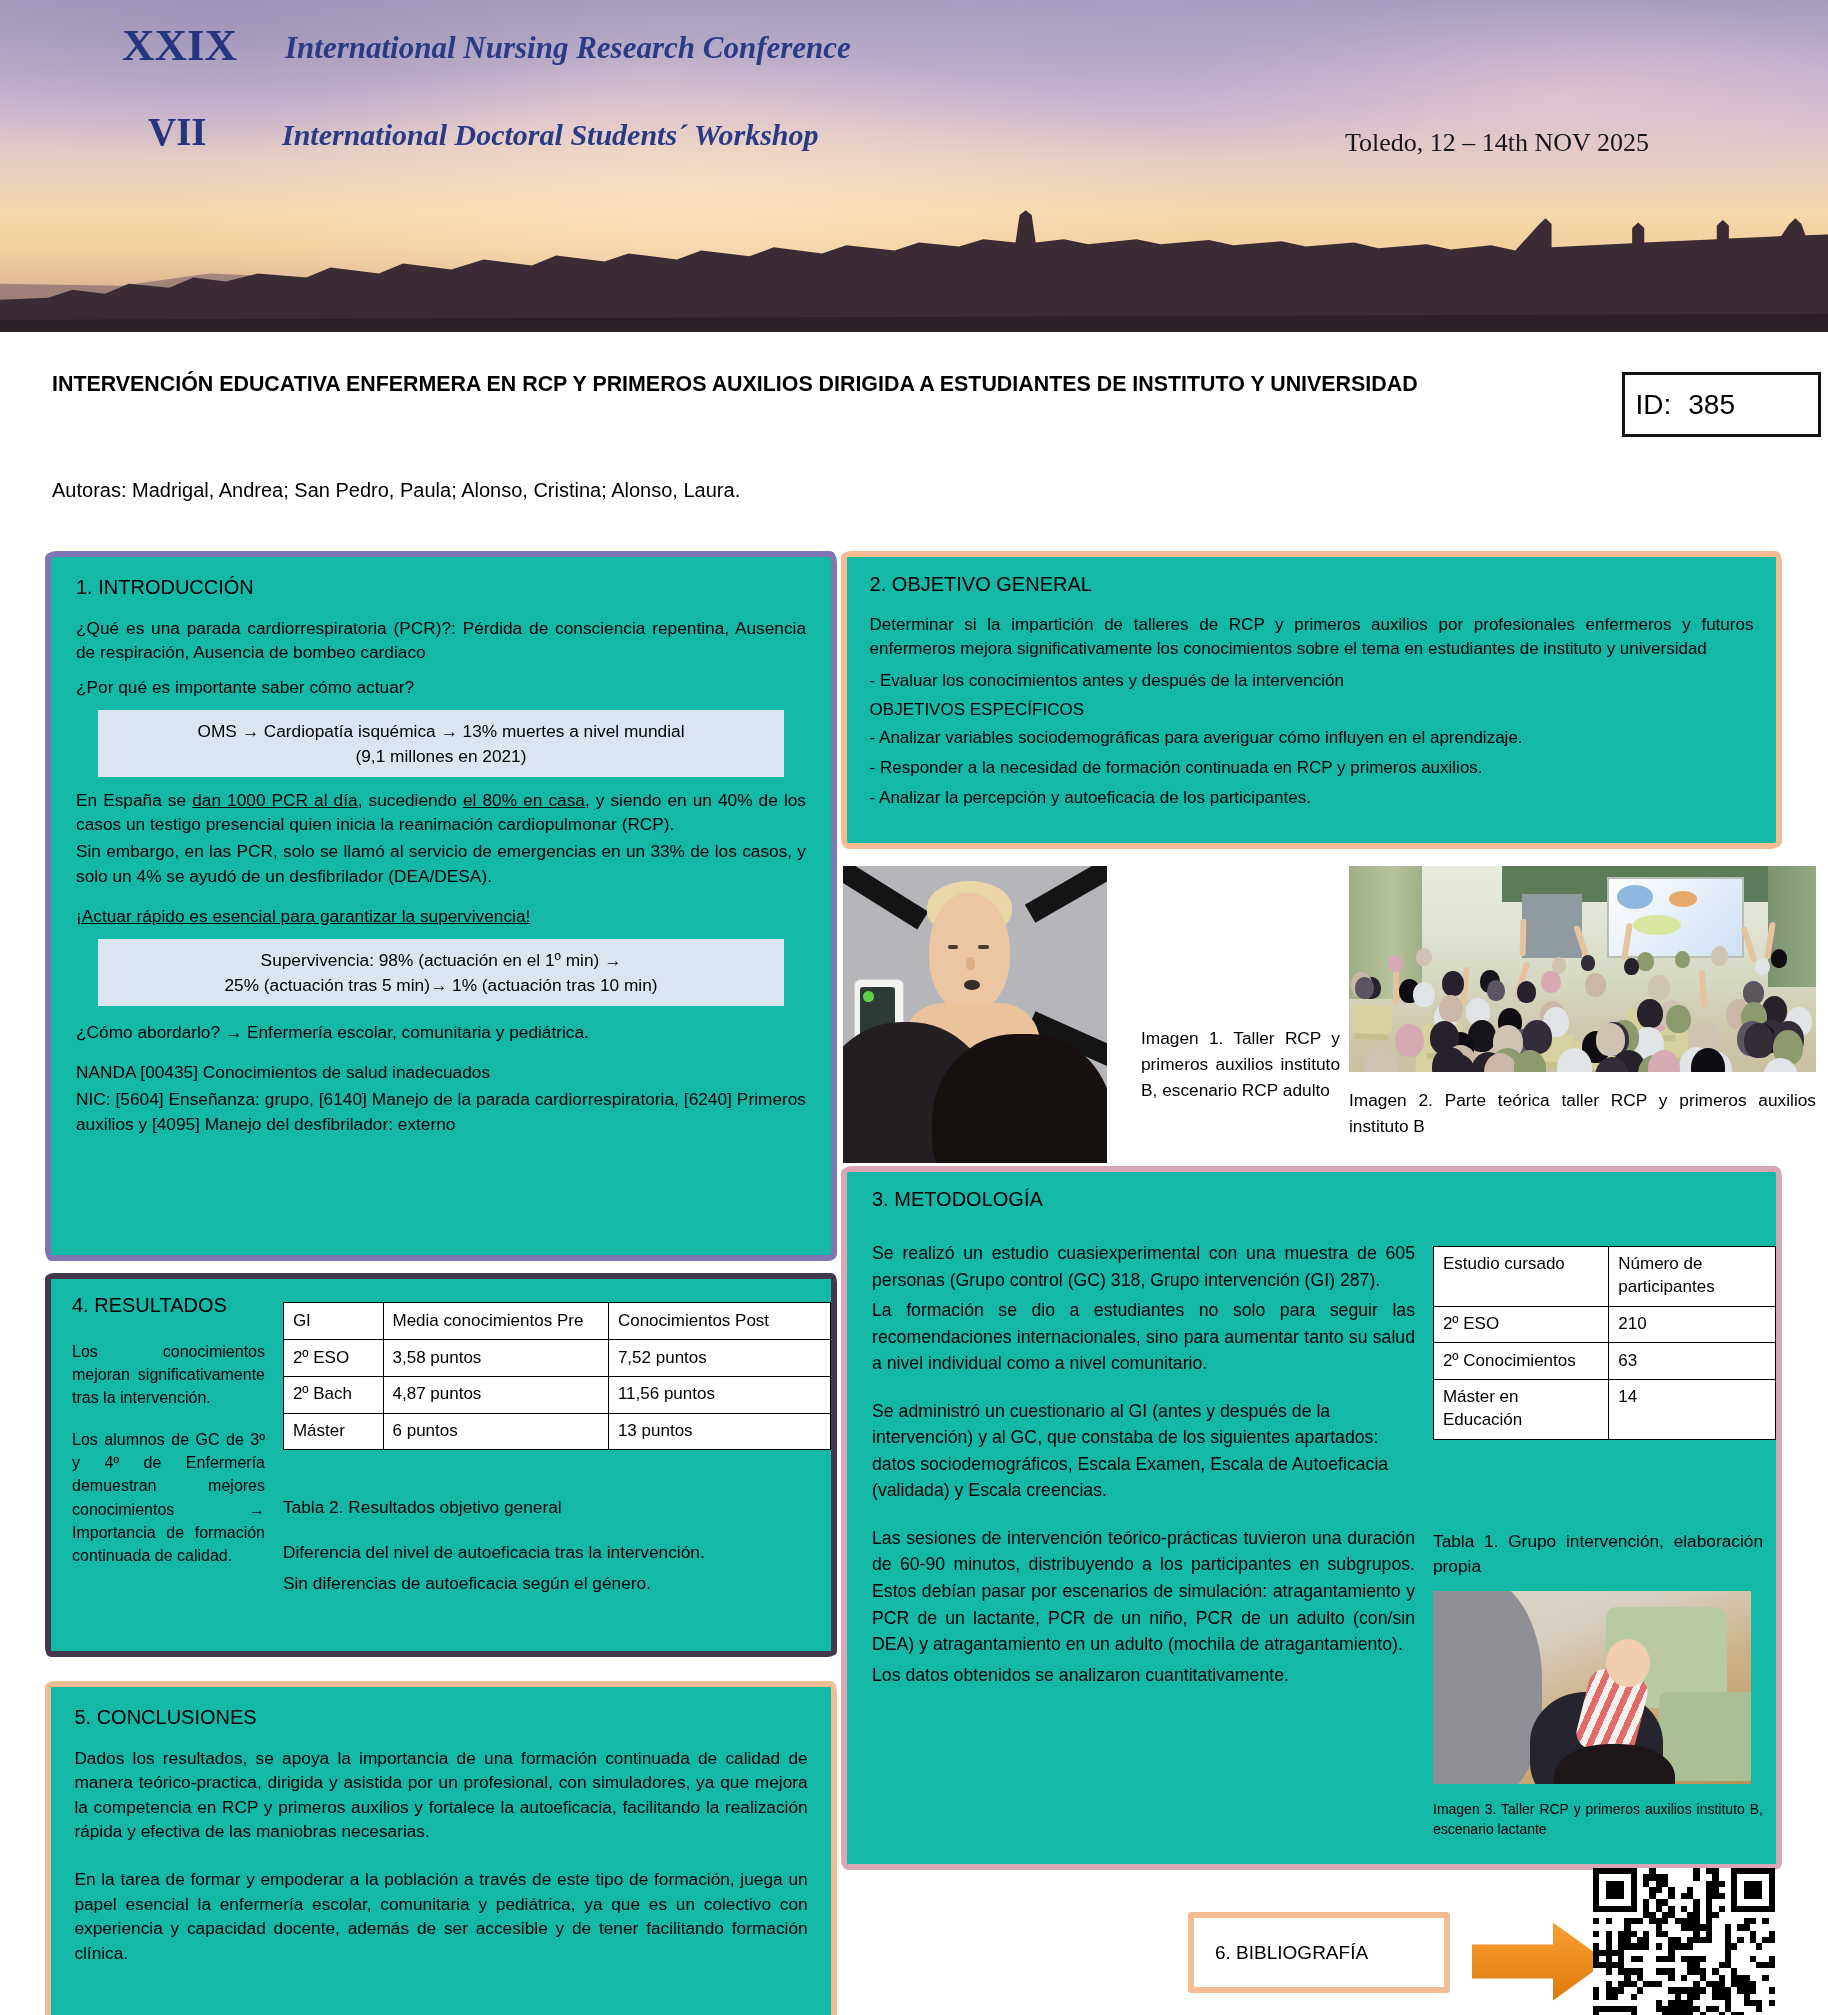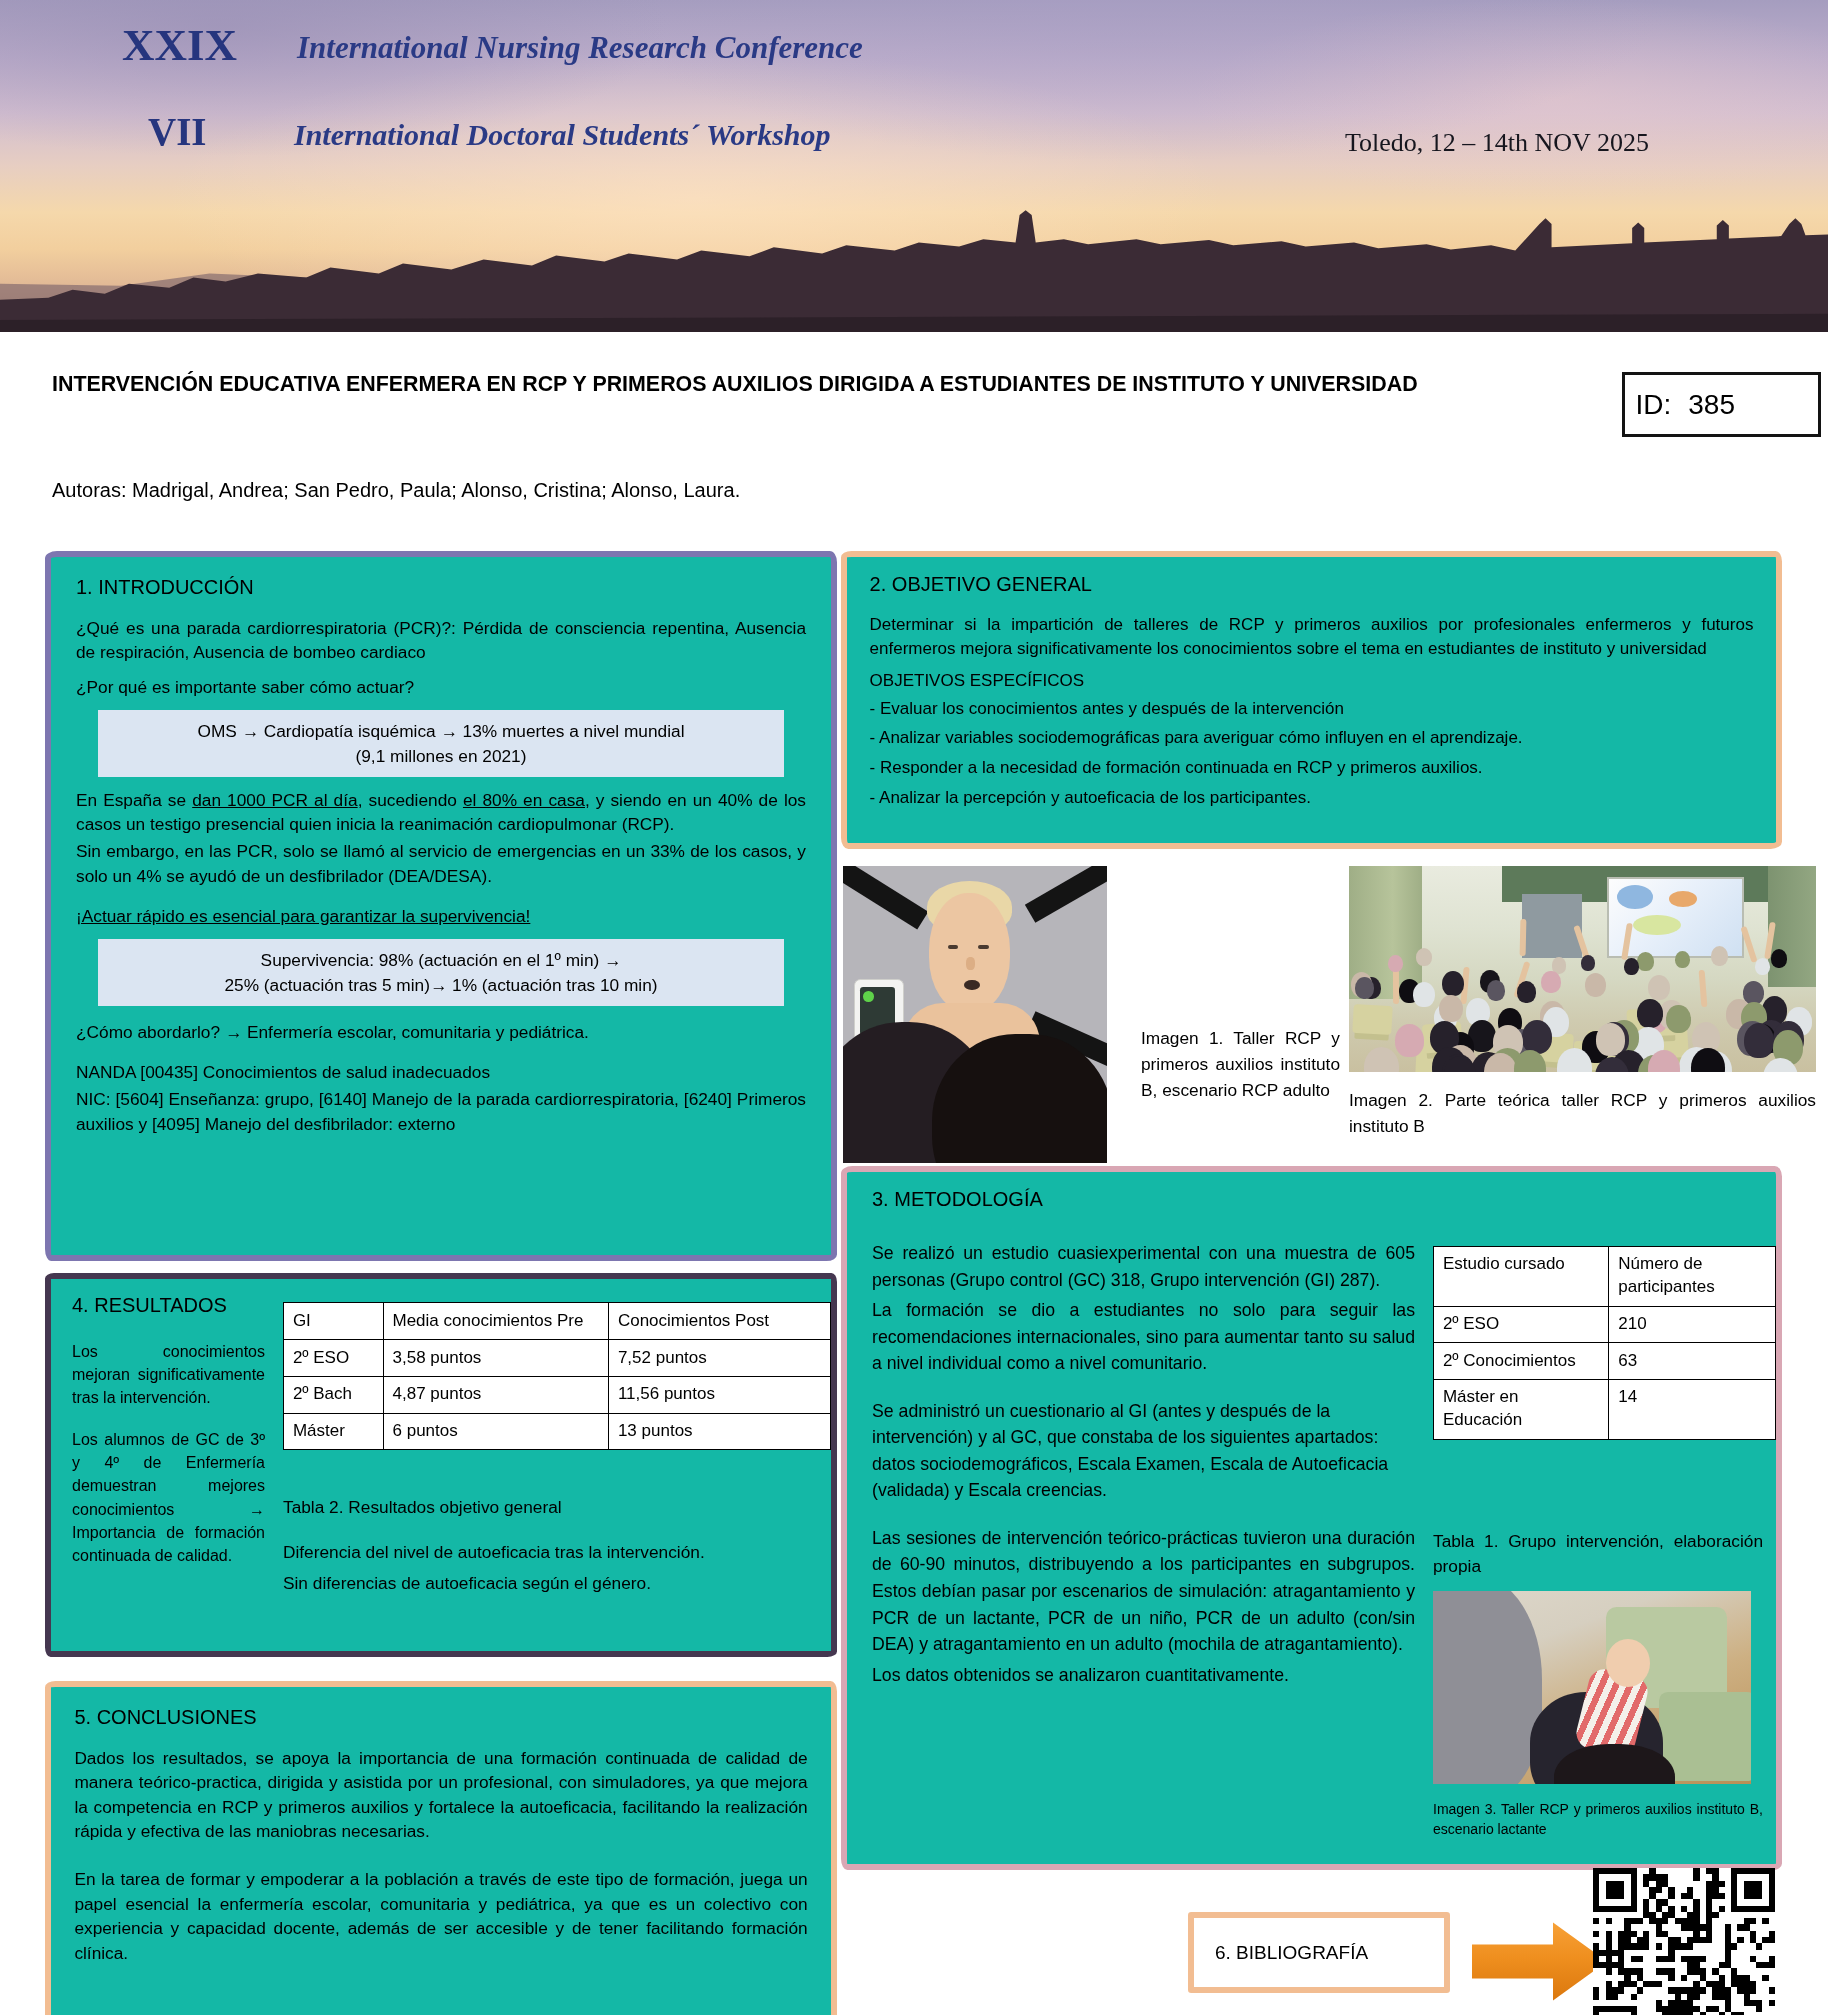--- a/index.html
+++ b/index.html
@@ -10,21 +10,21 @@
   #header{position:absolute;left:0;top:0;width:1828px;height:332px;overflow:hidden;
     background:
       radial-gradient(725px 210px at 12% 8%,  rgba(150,140,178,.55), transparent 62%),
       radial-gradient(887px 258px at 62% 2%,  rgba(168,158,196,.50), transparent 60%),
       radial-gradient(806px 226px at 38% 60%, rgba(255,228,198,.60), transparent 66%),
       radial-gradient(605px 169px at 85% 30%, rgba(238,205,205,.45), transparent 60%),
       linear-gradient(180deg,#a59dbf 0%,#bdaecb 18%,#d2bed0 34%,#e7cec2 50%,#f5d8ab 64%,#f2cf9e 75%,#e0b795 87%,#cda083 100%);}
   #skyline{position:absolute;left:0;bottom:0;width:1828px;height:133px;}
   .hdr-txt{position:absolute;font-family:"Liberation Serif",serif;white-space:nowrap;}
   .hdr-num{font-weight:bold;color:#26357e;}
-  .hdr-name{font-style:italic;font-weight:600;color:#2a3a85;margin-left:12px;}
+  .hdr-name{font-style:italic;font-weight:600;color:#2a3a85;}
   #hdr-num1{left:122px;top:18.5px;font-size:45px;}
   #hdr-t1{left:285px;top:30px;font-size:31px;}
   #hdr-num2{left:148px;top:109px;font-size:39px;}
   #hdr-t2{left:282px;top:118px;font-size:30px;}
   #hdr-date{left:1345px;top:128px;font-size:26px;color:#16161e;}
 
   
   #title{position:absolute;left:52px;top:369px;width:1548px;font-size:21.4px;font-weight:bold;line-height:1.42;}
   #idbox{position:absolute;left:1622px;top:372px;width:199px;height:65px;border:3.2px solid #131313;
          box-sizing:border-box;display:flex;align-items:center;gap:17px;padding-left:10.5px;font-size:28px;}
@@ -181,22 +181,22 @@
       <div>25% (actuación tras 5 min)→ 1% (actuación tras 10 min)</div>
     </div>
     <div class="ptext" style="margin-top:13.7px;">¿Cómo abordarlo? → Enfermería escolar, comunitaria y pediátrica.</div>
     <div class="ptext tight" style="margin-top:16px;">NANDA [00435] Conocimientos de salud inadecuados</div>
     <div class="ptext just">NIC: [5604] Enseñanza: grupo, [6140] Manejo de la parada cardiorrespiratoria, [6240] Primeros auxilios y [4095] Manejo del desfibrilador: externo</div>
   </div>
 
   <div class="panel" id="sec-obj">
     <div class="panel-h">2. OBJETIVO GENERAL</div>
     <div class="ptext just">Determinar si la impartición de talleres de RCP y primeros auxilios por profesionales enfermeros y futuros enfermeros mejora significativamente los conocimientos sobre el tema en estudiantes de instituto y universidad</div>
+    <div class="ptext b">- Evaluar los conocimientos antes y después de la intervención</div>
     <div class="ptext" style="margin-bottom:4px;">OBJETIVOS ESPECÍFICOS</div>
-    <div class="ptext b">- Evaluar los conocimientos antes y después de la intervención</div>
     <div class="ptext b">- Analizar variables sociodemográficas para averiguar cómo influyen en el aprendizaje.</div>
     <div class="ptext b">- Responder a la necesidad de formación continuada en RCP y primeros auxilios.</div>
     <div class="ptext b">- Analizar la percepción y autoeficacia de los participantes.</div>
   </div>
 
   <div class="mockimg" id="img1">
     <div class="i1-strap" style="left:-32px;top:12px;transform:rotate(32deg);"></div>
     <div class="i1-strap" style="right:-36px;top:7.3px;transform:rotate(-30deg);"></div>
     <div class="i1-strap" style="right:-40px;top:169px;transform:rotate(24deg);"></div>
     <div class="i1-aed">

